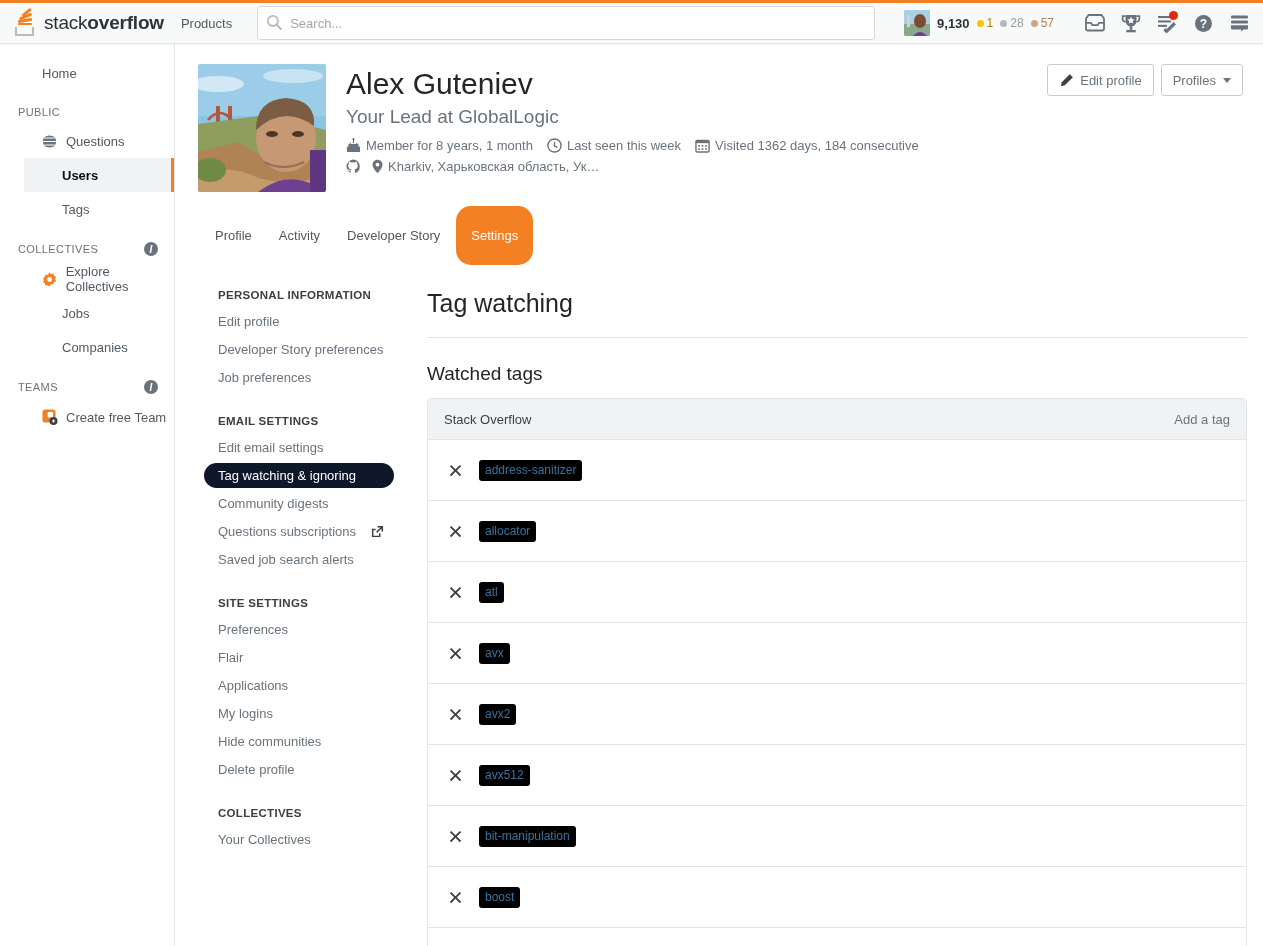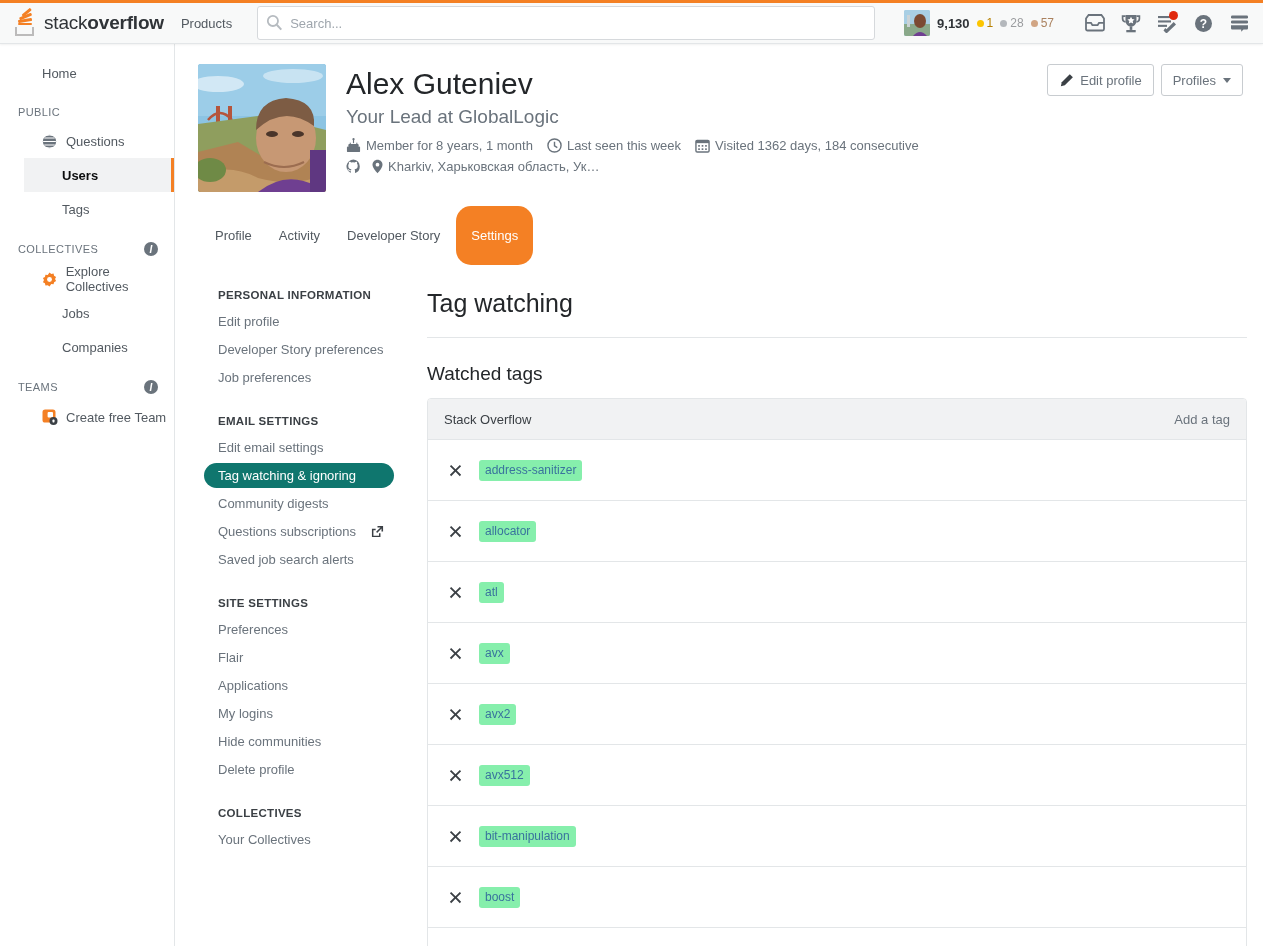--- a/index.html
+++ b/index.html
@@ -147,21 +147,21 @@
   .snav-head {
     font-size: 11.5px; font-weight: 700; color: #3b4045; text-transform: uppercase;
     letter-spacing: 0.3px; padding: 0 0 8px 14px;
   }
   .snav-head.spaced { padding-top: 22px; }
   .snav-item {
     display: flex; align-items: center; justify-content: space-between;
     color: #6a737c; padding: 5px 10px 5px 14px; border-radius: 15px;
     cursor: pointer; margin-bottom: 3px;
   }
-  .snav-item.sel { background: #0f766e; color: #fff; }
+  .snav-item.sel { background: #0f172a; color: #fff; }
 
   .panel { flex: 1; padding-left: 33px; padding-right: 16px; }
   .panel-title { font-size: 25px; color: #232629; font-weight: 400; }
   .hr { border-bottom: 1px solid #e3e6e8; margin-top: 19px; }
   .sub-title { font-size: 19px; color: #232629; margin: 25px 0 13px 0; }
 
   .tagtable { border: 1px solid #e3e6e8; border-radius: 4px; overflow: hidden; background: #fff; }
   .tt-head {
     background: #f1f2f3; height: 41px; display: flex; align-items: center;
     justify-content: space-between; padding: 0 16px; border-bottom: 1px solid #e3e6e8;
@@ -170,21 +170,21 @@
   .add-tag { color: #6a737c; font-size: 13px; cursor: pointer; }
   .tt-row {
     height: 61px; display: flex; align-items: center; padding: 0 16px;
     border-bottom: 1px solid #e3e6e8;
   }
   .x-btn {
     width: 22px; height: 22px; display: flex; align-items: center; justify-content: center;
     cursor: pointer; margin-right: 13px; flex: 0 0 22px;
   }
   .tag-pill {
-    background: #86efac; color: #39739d; font-size: 12px; border-radius: 3px;
+    background: #000000; color: #39739d; font-size: 12px; border-radius: 3px;
     padding: 4.5px 6px; line-height: 1; cursor: pointer; display: inline-block;
   }
 </style>
 </head>
 <body>
 
 <div class="topbar">
   <div class="logo">
     <span class="logo-glyph">
       <span class="tray"></span>

